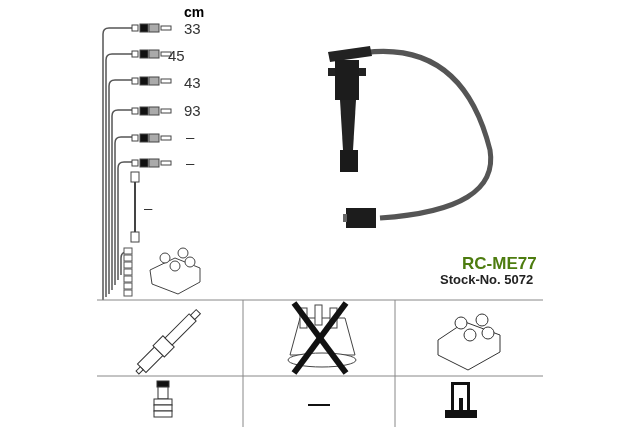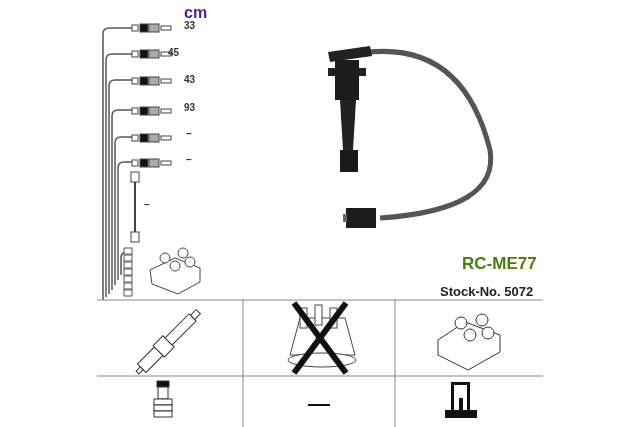--- a/index.html
+++ b/index.html
@@ -1,19 +1,19 @@
 <!DOCTYPE html>
 <html><head>
 <meta charset="utf-8">
 <style>
   html, body { margin:0; padding:0; background:#ffffff; }
   body { width:640px; height:427px; position:relative; overflow:hidden; font-family:"Liberation Sans", sans-serif; color:#222; }
   .abs { position:absolute; }
-  .len-header { font-weight:bold; font-size:16px; color:#4c1d95; }
-  .len-label { font-size:10px; color:#333;font-weight:bold; }
+  .len-header { font-weight:bold; font-size:14px; color:#000000; }
+  .len-label { font-size:15px; color:#333; }
   .title { font-weight:bold; font-size:17px; color:#4d7c0f; }
   .stock { font-weight:bold; font-size:13px; color:#222; }
   svg { position:absolute; left:0; top:0; }
 </style>
 </head>
 <body>
 
 <svg width="640" height="427" viewBox="0 0 640 427">
 
   <g stroke="#555" fill="none" stroke-width="1.5">
@@ -155,13 +155,13 @@
 <div class="abs len-header" style="left:184px;top:4px">cm</div>
 <div class="abs len-label" style="left:184px;top:20px">33</div>
 <div class="abs len-label" style="left:168px;top:47px">45</div>
 <div class="abs len-label" style="left:184px;top:74px">43</div>
 <div class="abs len-label" style="left:184px;top:102px">93</div>
 <div class="abs len-label" style="left:186px;top:128px">–</div>
 <div class="abs len-label" style="left:186px;top:154px">–</div>
 <div class="abs len-label" style="left:144px;top:199px">–</div>
 
 <div class="abs title" style="left:462px;top:254px">RC-ME77</div>
-<div class="abs stock" style="left:440px;top:284px">Stock-No. 5072</div>
+<div class="abs stock" style="left:440px;top:272px">Stock-No. 5072</div>
 
 </body></html>

